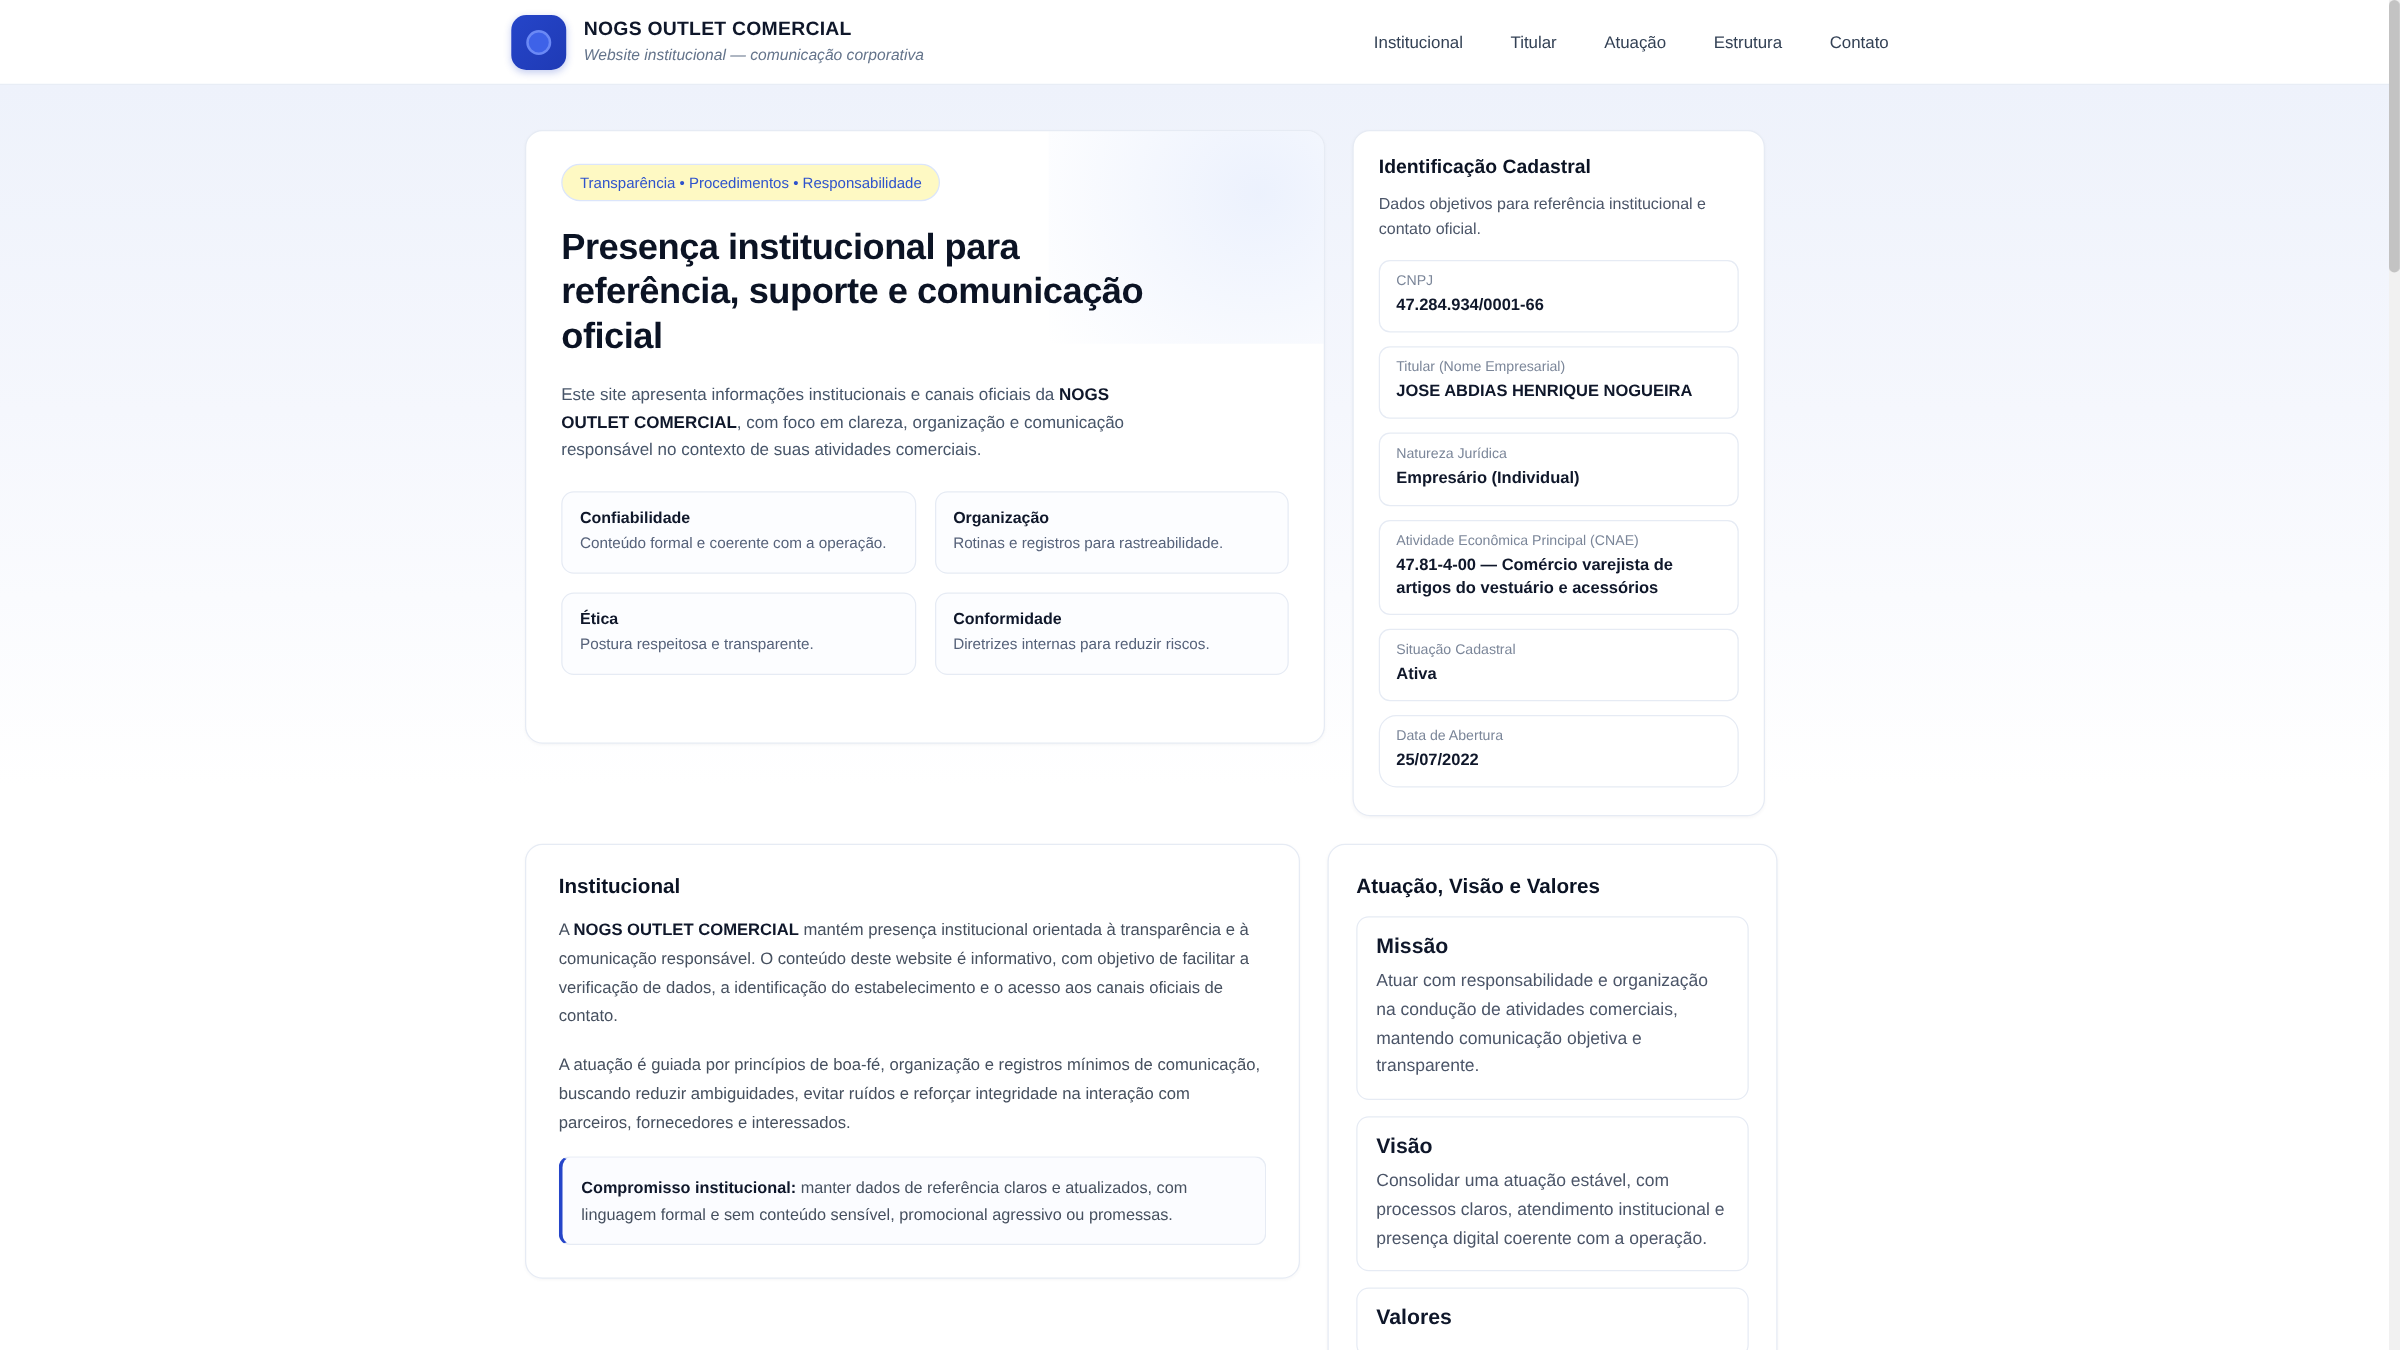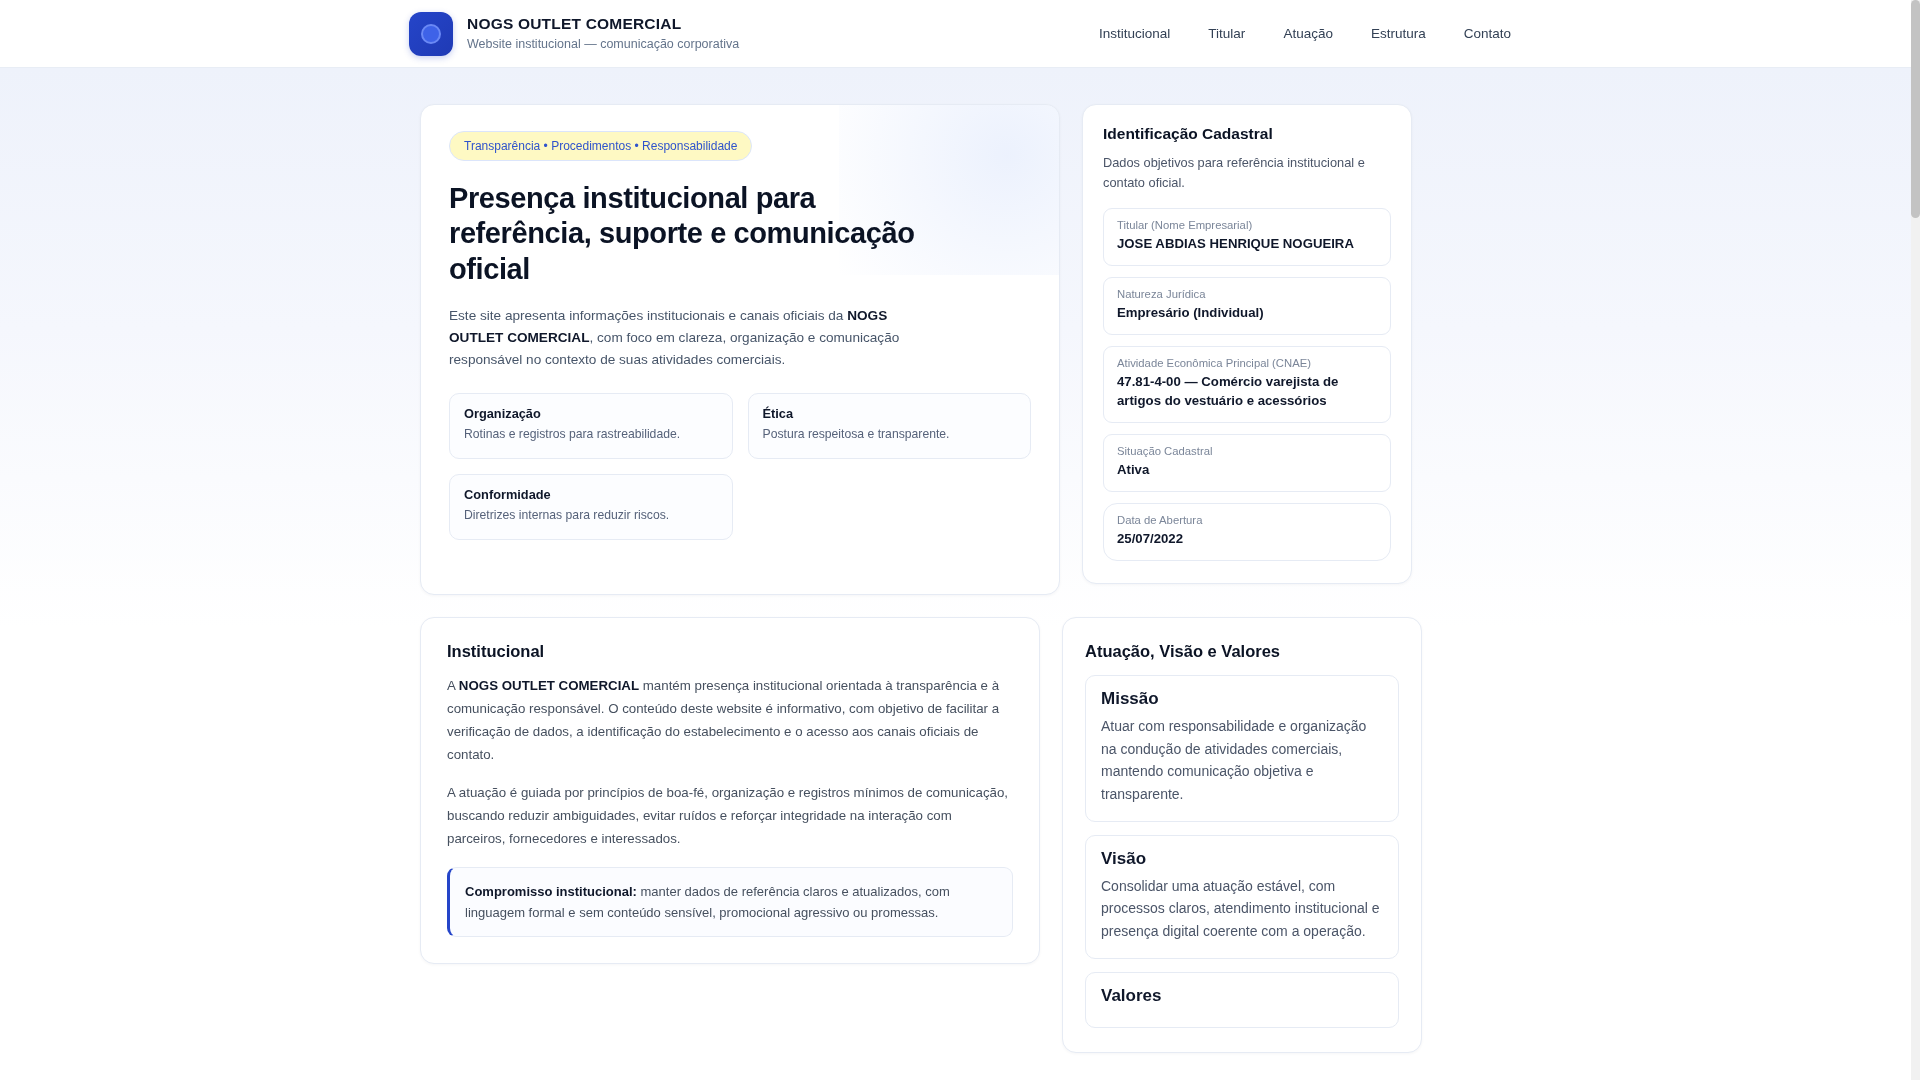--- a/index.html
+++ b/index.html
@@ -45,20 +45,21 @@
     font-weight: bold;
     letter-spacing: 0.2px;
     color: #0f172a;
     line-height: 1.2;
   }
   .brand-text .brand-sub {
     font-size: 12.5px;
     color: #64748b;
     margin-top: 3px;
     line-height: 1.2;
+    font-style: italic;
   }
   .main-nav {
     margin-left: auto;
     margin-right: 385px;
     display: flex;
     align-items: center;
     gap: 38px;
   }
   .main-nav a {
     font-size: 13.5px;
@@ -305,39 +306,47 @@
 
   <div class="container">
 
     <section class="card hero">
       <span class="pill">Transparência • Procedimentos • Responsabilidade</span>
       <h1>Presença institucional para referência, suporte e comunicação oficial</h1>
       <p class="lead"><span>Este site apresenta informações institucionais e canais oficiais da </span><strong>NOGS OUTLET COMERCIAL</strong><span>, com foco em clareza, organização e comunicação responsável no contexto de suas atividades comerciais.</span></p>
 
       <div class="feature-grid">
         <div class="feature">
+          <div class="f-title">Confiabilidade</div>
+          <div class="f-desc">Conteúdo formal e coerente com a operação.</div>
+        </div>
+        <div class="feature">
           <div class="f-title">Organização</div>
           <div class="f-desc">Rotinas e registros para rastreabilidade.</div>
         </div>
         <div class="feature">
           <div class="f-title">Ética</div>
           <div class="f-desc">Postura respeitosa e transparente.</div>
         </div>
         <div class="feature">
           <div class="f-title">Conformidade</div>
           <div class="f-desc">Diretrizes internas para reduzir riscos.</div>
         </div>
       </div>
     </section>
 
     <aside class="side">
       <section class="card side-card">
         <h2>Identificação Cadastral</h2>
         <p class="side-sub">Dados objetivos para referência institucional e contato oficial.</p>
 
+        <div class="field">
+          <div class="f-label">CNPJ</div>
+          <div class="f-value">47.284.934/0001-66</div>
+        </div>
         <div class="field">
           <div class="f-label">Titular (Nome Empresarial)</div>
           <div class="f-value">JOSE ABDIAS HENRIQUE NOGUEIRA</div>
         </div>
         <div class="field">
           <div class="f-label">Natureza Jurídica</div>
           <div class="f-value">Empresário (Individual)</div>
         </div>
         <div class="field">
           <div class="f-label">Atividade Econômica Principal (CNAE)</div>

